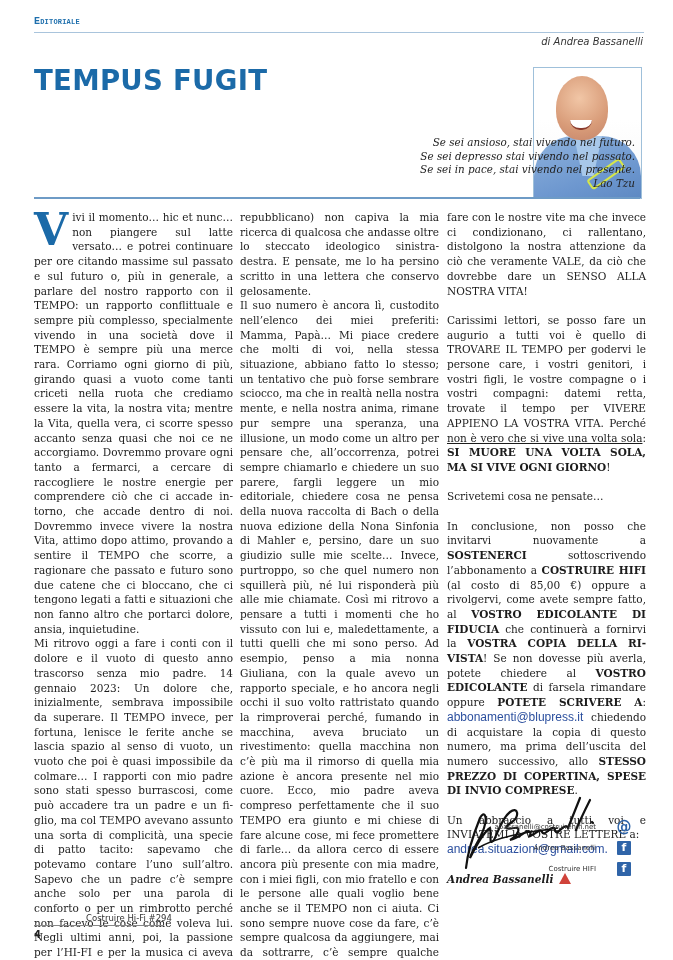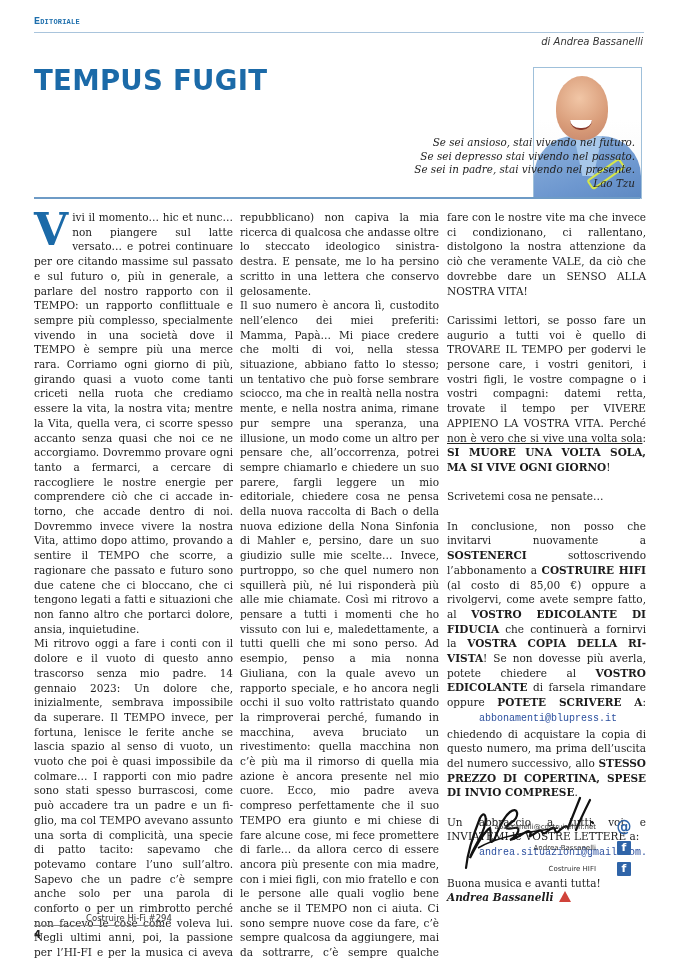--- a/index.html
+++ b/index.html
@@ -19,21 +19,21 @@
   .quote-rule { position:absolute; left:34px; top:197px; width:606px; height:2px; background:#6e9bc6; }
   .col { position:absolute; top:210px; width:199px; font-family:"DejaVu Serif", serif; font-size:10.5px; line-height:14.7px; color:#1c1c1c; text-align:justify; hyphens:manual; }
   .col1 { left:34px; }
   .col2 { left:240px; }
   .col3 { left:447px; }
   .col p { margin:0; }
   .col .gap { height:14.7px; }
   .dropcap { float:left; font-family:"DejaVu Serif", serif; font-size:44px; line-height:36px; color:#1b6aa8; margin:2px 4px 0 0; font-weight:bold; }
   .b { font-weight:bold;margin-top:21px; }
   .u { text-decoration:underline; }
-  .link { color:#2b4f9e; font-family:Liberation Mono, monospace; font-size:10px;margin-left:32px; }
+  .link { color:#2b4f9e; font-family:Liberation Sans, sans-serif; font-size:12px; }
   .sign-name { font-weight:bold; font-style:italic; }
   .logo-tri { display:inline-block; width:0; height:0; border-left:6px solid transparent; border-right:6px solid transparent; border-bottom:11px solid #d0433a; vertical-align:-1px; margin-left:6px; }
   .signature { position:absolute; left:458px; top:788px; width:150px; height:90px; }
   .contacts { position:absolute; right:42px; top:816px; font-family:"DejaVu Sans", sans-serif; font-size:7px; color:#333; text-align:right; }
   .contact-row { height:21px; display:flex; align-items:center; justify-content:flex-end; }
   .contact-row .txt { margin-right:21px; }
   .ico { width:14px; height:14px; display:inline-flex; align-items:center; justify-content:center; font-weight:bold; color:#fff; background:#2f64a8; font-size:11px; border-radius:1px; font-family:"DejaVu Sans", sans-serif; }
   .ico.at { background:transparent; color:#2f64a8; font-size:15px; }
   .footer-mag { position:absolute; left:86px; top:913px; font-family:"DejaVu Sans", sans-serif; font-size:8.5px; color:#333; }
   .footer-rule { position:absolute; left:34px; top:925px; width:130px; height:1px; background:#888; }
@@ -51,21 +51,21 @@
   <div class="jacket"></div>
   <div class="shirt"></div>
   <div class="head"></div>
   <div class="smile"></div>
   <div class="glasses"></div>
 </div>
 
 <div class="quote-block">
   <div>Se sei ansioso, stai vivendo nel futuro.</div>
   <div>Se sei depresso stai vivendo nel passato.</div>
-  <div>Se sei in padre, stai vivendo nel presente.</div>
+  <div>Se sei in pace, stai vivendo nel presente.</div>
   <div class="quote-author">Lao Tzu</div>
 </div>
 <div class="quote-rule"></div>
 
 <div class="col col1">
   <p><span class="dropcap">V</span><span>ivi il momento… hic et nunc… non piangere sul latte versato… e potrei continuare per ore citando mas­sime sul passato e sul futuro o, più in generale, a parlare del nostro rapporto con il TEMPO: un rapporto conflittuale e sempre più complesso, specialmente vivendo in una società dove il TEMPO è sempre più una merce rara. Corriamo ogni giorno di più, girando quasi a vuoto come tanti criceti nella ruota che crediamo essere la vita, la nostra vita; mentre la Vita, quella vera, ci scorre spesso accanto senza quasi che noi ce ne accorgiamo. Dovremmo provare ogni tanto a fermarci, a cercare di raccogliere le nostre energie per comprendere ciò che ci accade in­torno, che accade dentro di noi. Dovrem­mo invece vivere la nostra Vita, attimo dopo attimo, provando a sentire il TEMPO che scorre, a ragionare che passato e fu­turo sono due catene che ci bloccano, che ci tengono legati a fatti e situazioni che non fanno altro che portarci dolore, ansia, inquietudine.</span></p>
   <p>Mi ritrovo oggi a fare i conti con il dolore e il vuoto di questo anno trascorso senza mio padre. 14 gennaio 2023: Un dolore che, inizialmente, sembrava impossibile da superare. Il TEMPO invece, per fortuna, lenisce le ferite anche se lascia spazio al senso di vuoto, un vuoto che poi è quasi impossibile da colmare… I rapporti con mio padre sono stati spesso burrascosi, come può accadere tra un padre e un fi­glio, ma col TEMPO avevano assunto una sorta di complicità, una specie di patto tacito: sapevamo che potevamo contare l’uno sull’altro. Sapevo che un padre c’è sempre anche solo per una parola di conforto o per un rimbrotto perché non facevo le cose come voleva lui. Negli ultimi anni, poi, la passione per l’HI-FI e per la musica ci aveva molto uniti. Era un grande lettore di queste riviste e si interessava molto sia di FDS che di CHF, anche se contestava duramente il mio parlare spesso di politica. Lui che era sempre stato di sinistra (orgogliosamente</p>
 </div>
 
 <div class="col col2">
@@ -78,21 +78,20 @@
   <div class="gap"></div>
   <p><span>Carissimi lettori, se posso fare un augurio a tutti voi è quello di TROVARE IL TEMPO per godervi le persone care, i vostri ge­nitori, i vostri figli, le vostre compagne o i vostri compagni: datemi retta, trovate il tempo per VIVERE APPIENO LA VO­STRA VITA. Perché </span><span class="u">non è vero che si vive una volta sola</span><span>: </span><span class="b">SI MUORE UNA VOL­TA SOLA, MA SI VIVE OGNI GIORNO</span><span>!</span></p>
   <div class="gap"></div>
   <p>Scrivetemi cosa ne pensate…</p>
   <div class="gap"></div>
   <p><span>In conclusione, non posso che invitarvi nuovamente a </span><span class="b">SOSTENERCI</span><span> sottoscri­vendo l’abbonamento a </span><span class="b">COSTRUIRE HIFI</span><span> (al costo di 85,00 €) oppure a rivolgervi, come avete sempre fatto, al </span><span class="b">VOSTRO EDICOLANTE DI FIDUCIA</span><span> che continuerà a fornirvi la </span><span class="b">VOSTRA COPIA DELLA RI­VISTA</span><span>! Se non dovesse più averla, potete chiedere al </span><span class="b">VOSTRO EDICOLANTE</span><span> di farsela rimandare oppure </span><span class="b">POTETE SCRI­VERE A</span><span>: </span><span class="link">abbonamenti@blupress.it</span><span> chie­dendo di acquistare la copia di questo numero, ma prima dell’uscita del numero successivo, allo </span><span class="b">STESSO PREZZO DI CO­PERTINA, SPESE DI INVIO COMPRE­SE</span><span>.</span></p>
   <div class="gap"></div>
   <p>Un abbraccio a tutti voi e INVIATEMI le VOSTRE LETTERE a:</p>
   <p><span class="link">andrea.situazioni@gmail.com.</span></p>
   <div class="gap"></div>
-  <p>Buona musica e avanti tutta!</p>
   <p><span class="sign-name">Andrea Bassanelli</span><span class="logo-tri"></span></p>
 </div>
 
 <svg class="signature" viewBox="0 0 150 90">
   <path d="M8 80 C 10 60, 18 40, 22 30 C 26 22, 30 28, 26 40 C 22 52, 14 62, 12 70 C 18 58, 26 44, 32 40 C 34 48, 30 58, 36 52 C 40 44, 44 30, 52 24 C 60 18, 62 28, 54 34 C 48 38, 44 42, 56 40 C 64 38, 60 48, 52 52 C 62 50, 70 40, 72 44 C 74 48, 68 50, 76 46 C 80 44, 82 40, 84 44 C 86 48, 90 42, 94 40 C 98 38, 96 46, 100 44 C 104 40, 108 36, 110 40 C 114 30, 118 20, 122 10 M 118 42 C 122 32, 128 20, 132 12 M 134 34 l1 1" fill="none" stroke="#111" stroke-width="2.2" stroke-linecap="round"></path>
   <path d="M20 60 C 40 48, 70 44, 100 40" fill="none" stroke="#111" stroke-width="1.6"></path>
 </svg>
 
 <div class="contacts">
   <div class="contact-row">

